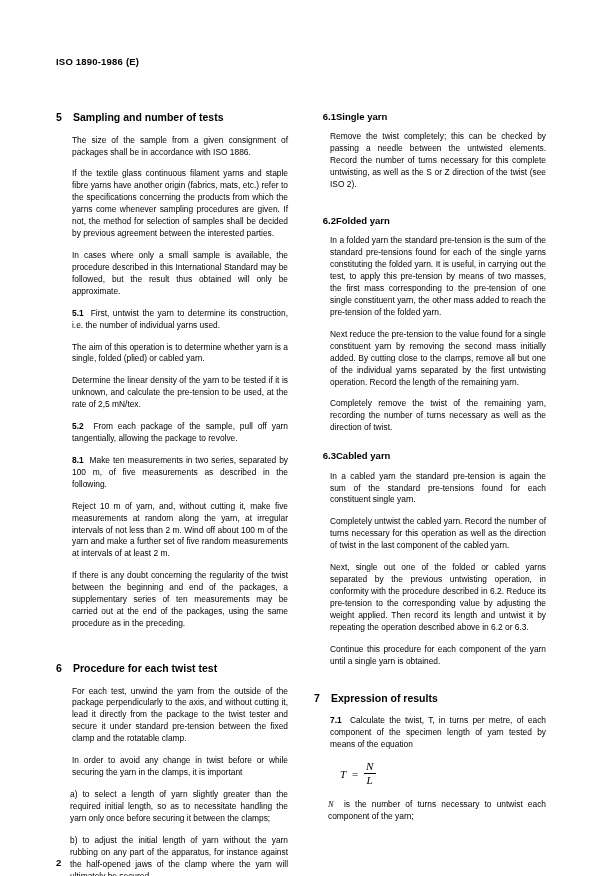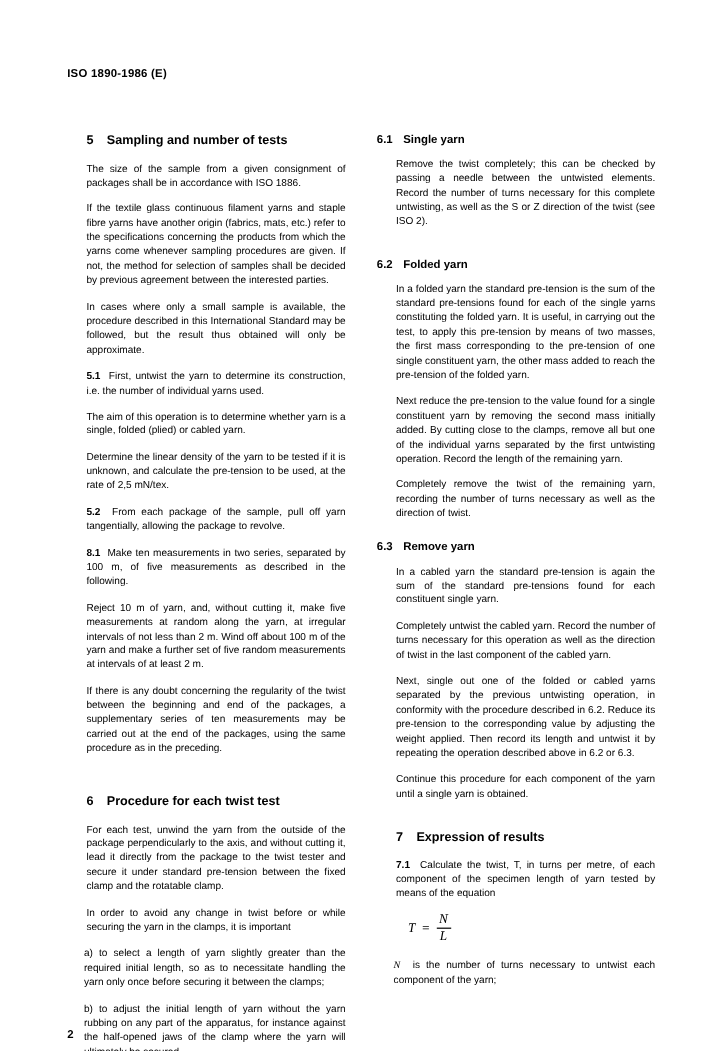--- a/index.html
+++ b/index.html
@@ -34,36 +34,37 @@
     gap: 26px;
     align-items: flex-start;
   }
   .col {
     width: 232px;
     flex: 0 0 232px;
   }
   h2.sec {
     font-size: 10.5px;
     font-weight: bold;
-    margin: 0 0 11px 16px;
+    margin: 0 0 11px 0;
     line-height: 1.2;
   }
   h2.sec .num {
     display: inline-block;
     min-width: 17px;
   }
   h3.sub {
     font-size: 9.5px;
     font-weight: bold;
     margin: 0 0 9px 0;
     line-height: 1.2;
   }
   h3.sub .num {
     display: inline-block;
     min-width: 22px;
+    text-align: right;
   }
   p.body {
     font-size: 8.4px;
     line-height: 1.42;
     margin: 0 0 10px 16px;
     text-align: justify;
     hyphens: auto;
   }
   p.body .lead {
     font-weight: bold;
@@ -174,21 +175,21 @@
       <h3 class="sub">
         <span class="num">6.2</span><span>Folded yarn</span>
       </h3>
       <p class="body">In a folded yarn the standard pre-tension is the sum of the standard pre-tensions found for each of the single yarns constituting the folded yarn. It is useful, in carrying out the test, to apply this pre-tension by means of two masses, the first mass corresponding to the pre-tension of one single constituent yarn, the other mass added to reach the pre-tension of the folded yarn.</p>
       <p class="body">Next reduce the pre-tension to the value found for a single constituent yarn by removing the second mass initially added. By cutting close to the clamps, remove all but one of the individual yarns separated by the first untwisting operation. Record the length of the remaining yarn.</p>
       <p class="body">Completely remove the twist of the remaining yarn, recording the number of turns necessary as well as the direction of twist.</p>
 
       <div class="spacer-sm"></div>
 
       <h3 class="sub">
-        <span class="num">6.3</span><span>Remove yarn</span>
+        <span class="num">6.3</span><span>Cabled yarn</span>
       </h3>
       <p class="body">In a cabled yarn the standard pre-tension is again the sum of the standard pre-tensions found for each constituent single yarn.</p>
       <p class="body">Completely untwist the cabled yarn. Record the number of turns necessary for this operation as well as the direction of twist in the last component of the cabled yarn.</p>
       <p class="body">Next, single out one of the folded or cabled yarns separated by the previous untwisting operation, in conformity with the procedure described in 6.2. Reduce its pre-tension to the corresponding value by adjusting the weight applied. Then record its length and untwist it by repeating the operation described above in 6.2 or 6.3.</p>
       <p class="body">Continue this procedure for each component of the yarn until a single yarn is obtained.</p>
 
       <div class="spacer-md"></div>
 
       <h2 class="sec">
         <span class="num">7</span><span>Expression of results</span>

